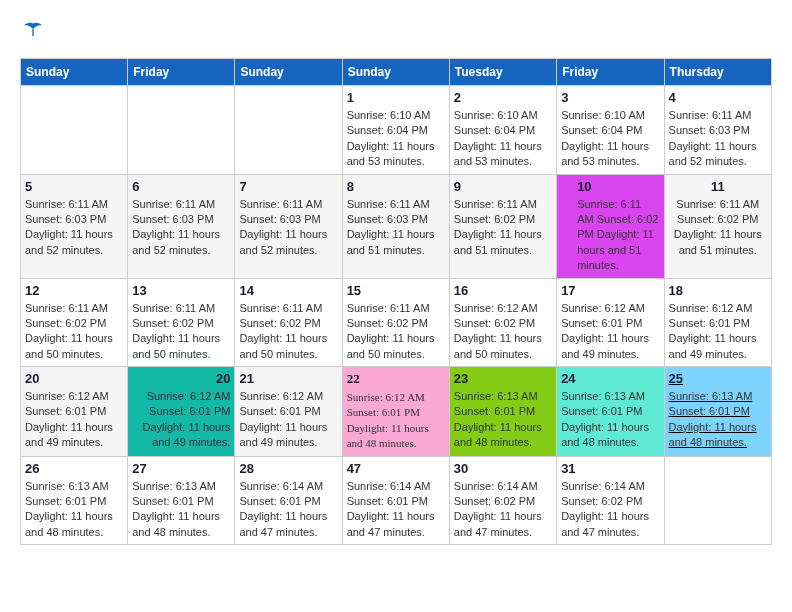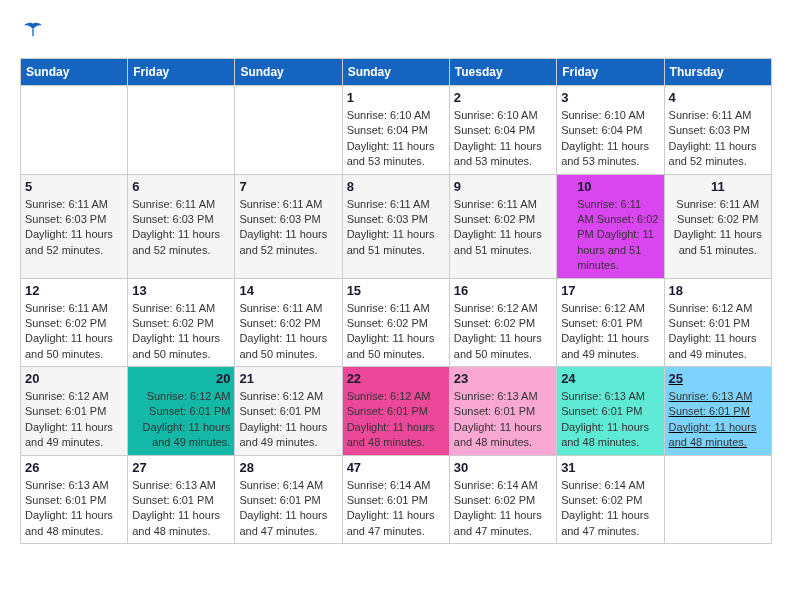--- a/index.html
+++ b/index.html
@@ -262,27 +262,27 @@
           <div class="day-info">Sunrise: 6:12 AM
 Sunset: 6:01 PM
 Daylight: 11 hours and 49 minutes.</div>
         </td>
         <td style="background: rgb(245, 245, 245);">
           <div class="day-number">21</div>
           <div class="day-info">Sunrise: 6:12 AM
 Sunset: 6:01 PM
 Daylight: 11 hours and 49 minutes.</div>
         </td>
-        <td style="background: #ec4899;">
+        <td style="background: #f9a8d4; font-family: Liberation Serif, serif;">
           <div class="day-number">22</div>
           <div class="day-info">Sunrise: 6:12 AM
 Sunset: 6:01 PM
 Daylight: 11 hours and 48 minutes.</div>
         </td>
-        <td style="background: #f9a8d4;">
+        <td style="background: #84cc16;">
           <div class="day-number">23</div>
           <div class="day-info">Sunrise: 6:13 AM
 Sunset: 6:01 PM
 Daylight: 11 hours and 48 minutes.</div>
         </td>
         <td style="background: #5eead4;">
           <div class="day-number">24</div>
           <div class="day-info">Sunrise: 6:13 AM
 Sunset: 6:01 PM
 Daylight: 11 hours and 48 minutes.</div>

